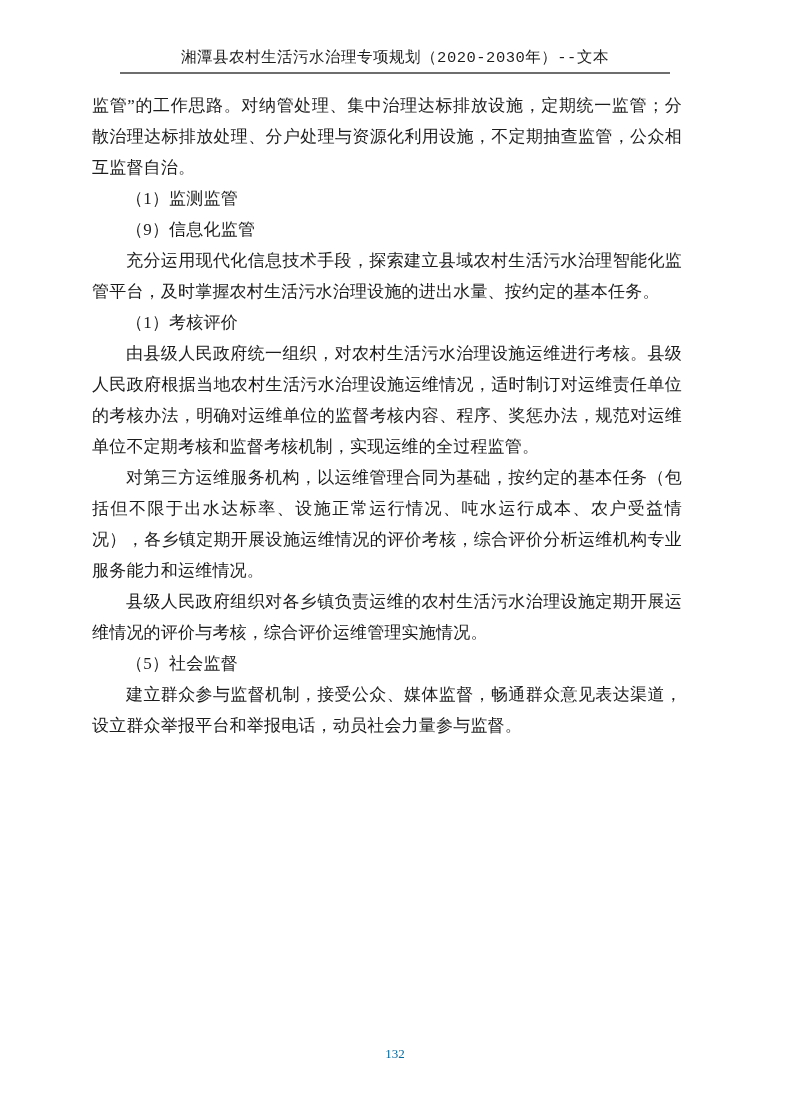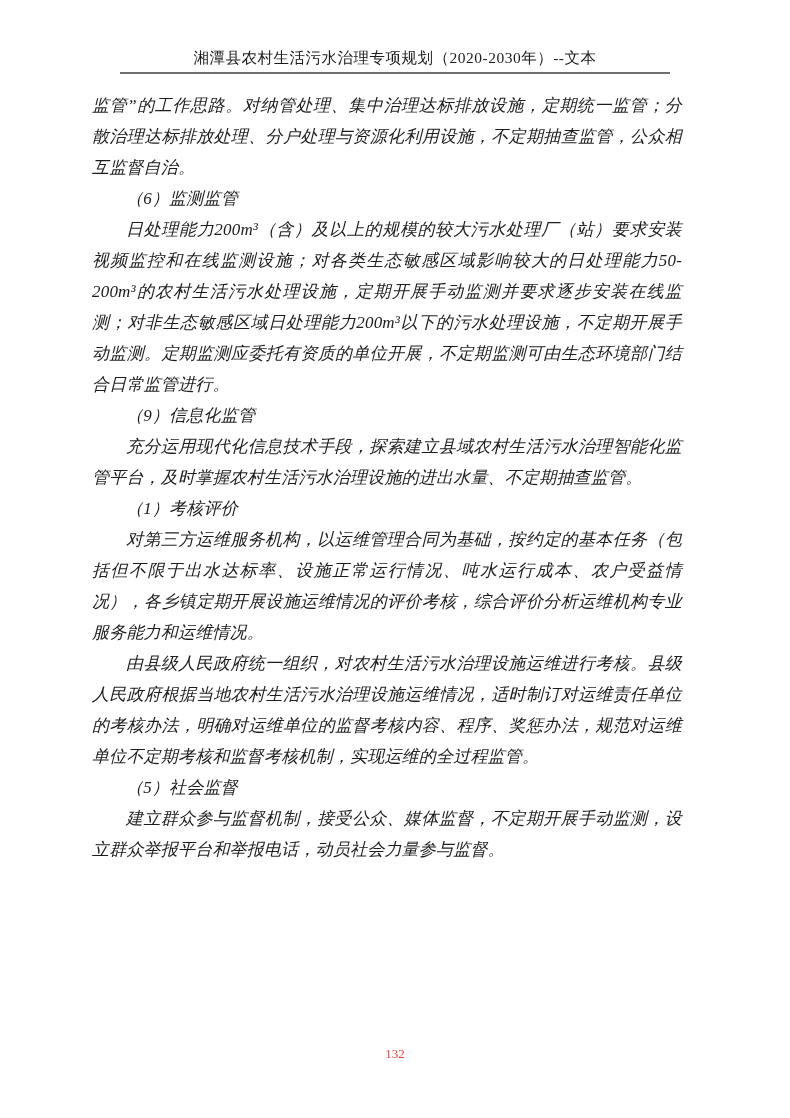--- a/index.html
+++ b/index.html
@@ -19,20 +19,21 @@
   .doc-header {
     position: absolute;
     top: 48px;
     left: 0;
     width: 790px;
     text-align: center;
     font-size: 15.5px;
     line-height: 20px;
     letter-spacing: 0.5px;
     color: #1c1c1c;
+    font-family: Liberation Mono, monospace;
   }
   .header-rule {
     position: absolute;
     top: 72px;
     left: 120px;
     width: 550px;
     height: 2px;
     background: #6e6e6e;
   }
   .doc-content {
@@ -42,52 +43,51 @@
     width: 590px;
     font-size: 17px;
     line-height: 31px;
     text-align: justify;
     letter-spacing: 0.2px;
   }
   .doc-content p {
     margin: 0;
     padding: 0;
     text-indent: 2em;
-    font-style: italic;
   }
   .doc-content p.no-indent {
     text-indent: 0;
   }
   .doc-footer {
     position: absolute;
     top: 1046px;
     left: 0;
     width: 790px;
     text-align: center;
     font-size: 13px;
-    color: #ef4444;
+    color: #0369a1;
   }
 </style>
 </head>
 <body>
 
 <div class="page">
 
   <div class="doc-header">湘潭县农村生活污水治理专项规划（2020-2030年）--文本</div>
 
   <div class="header-rule"></div>
 
   <div class="doc-content">
     <p class="no-indent">监管”的工作思路。对纳管处理、集中治理达标排放设施，定期统一监管；分散治理达标排放处理、分户处理与资源化利用设施，不定期抽查监管，公众相互监督自治。</p>
-    <p>（6）监测监管</p>
-    <p>日处理能力200m³（含）及以上的规模的较大污水处理厂（站）要求安装视频监控和在线监测设施；对各类生态敏感区域影响较大的日处理能力50-200m³的农村生活污水处理设施，定期开展手动监测并要求逐步安装在线监测；对非生态敏感区域日处理能力200m³以下的污水处理设施，不定期开展手动监测。定期监测应委托有资质的单位开展，不定期监测可由生态环境部门结合日常监管进行。</p>
+    <p>（1）监测监管</p>
     <p>（9）信息化监管</p>
-    <p>充分运用现代化信息技术手段，探索建立县域农村生活污水治理智能化监管平台，及时掌握农村生活污水治理设施的进出水量、不定期抽查监管。</p>
+    <p>充分运用现代化信息技术手段，探索建立县域农村生活污水治理智能化监管平台，及时掌握农村生活污水治理设施的进出水量、按约定的基本任务。</p>
     <p>（1）考核评价</p>
+    <p>由县级人民政府统一组织，对农村生活污水治理设施运维进行考核。县级人民政府根据当地农村生活污水治理设施运维情况，适时制订对运维责任单位的考核办法，明确对运维单位的监督考核内容、程序、奖惩办法，规范对运维单位不定期考核和监督考核机制，实现运维的全过程监管。</p>
     <p>对第三方运维服务机构，以运维管理合同为基础，按约定的基本任务（包括但不限于出水达标率、设施正常运行情况、吨水运行成本、农户受益情况），各乡镇定期开展设施运维情况的评价考核，综合评价分析运维机构专业服务能力和运维情况。</p>
-    <p>由县级人民政府统一组织，对农村生活污水治理设施运维进行考核。县级人民政府根据当地农村生活污水治理设施运维情况，适时制订对运维责任单位的考核办法，明确对运维单位的监督考核内容、程序、奖惩办法，规范对运维单位不定期考核和监督考核机制，实现运维的全过程监管。</p>
+    <p>县级人民政府组织对各乡镇负责运维的农村生活污水治理设施定期开展运维情况的评价与考核，综合评价运维管理实施情况。</p>
     <p>（5）社会监督</p>
-    <p>建立群众参与监督机制，接受公众、媒体监督，不定期开展手动监测，设立群众举报平台和举报电话，动员社会力量参与监督。</p>
+    <p>建立群众参与监督机制，接受公众、媒体监督，畅通群众意见表达渠道，设立群众举报平台和举报电话，动员社会力量参与监督。</p>
   </div>
 
   <div class="doc-footer">132</div>
 
 </div>
 
 </body></html>

